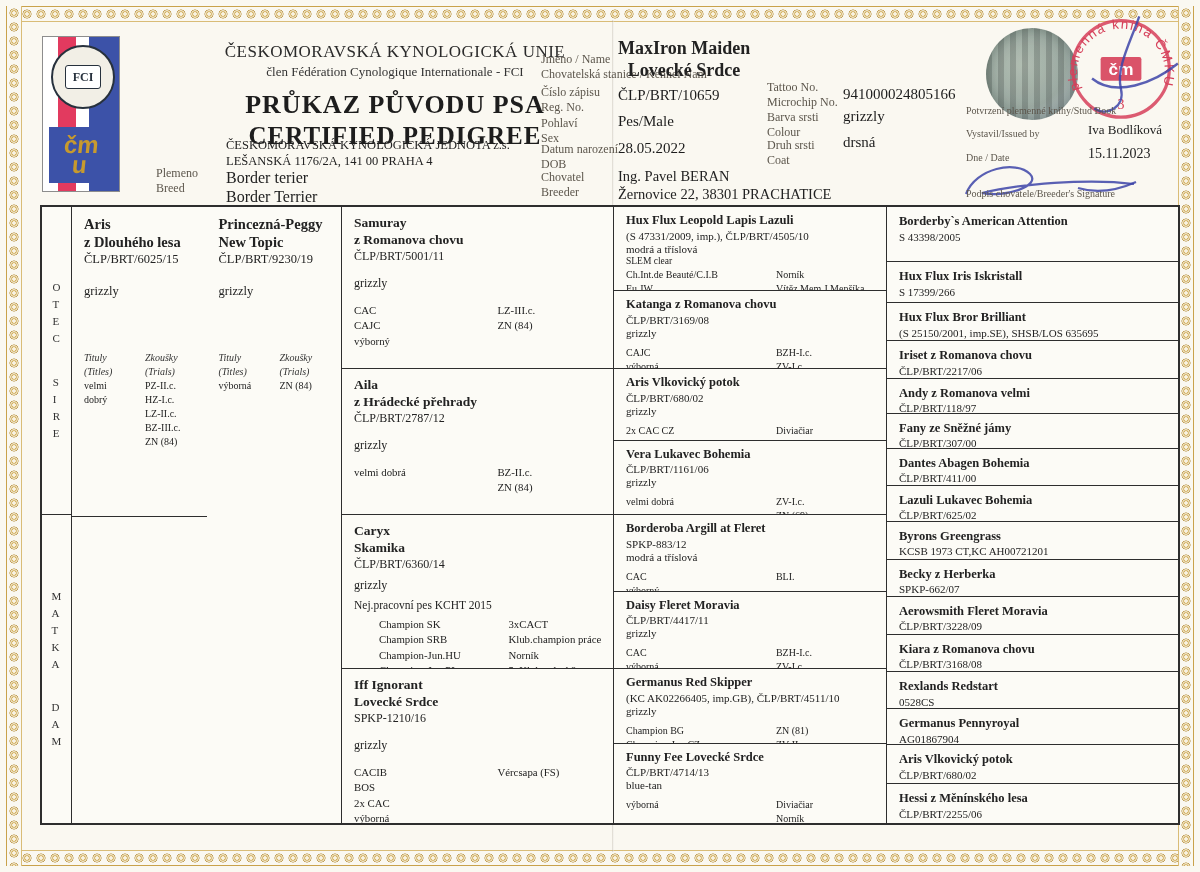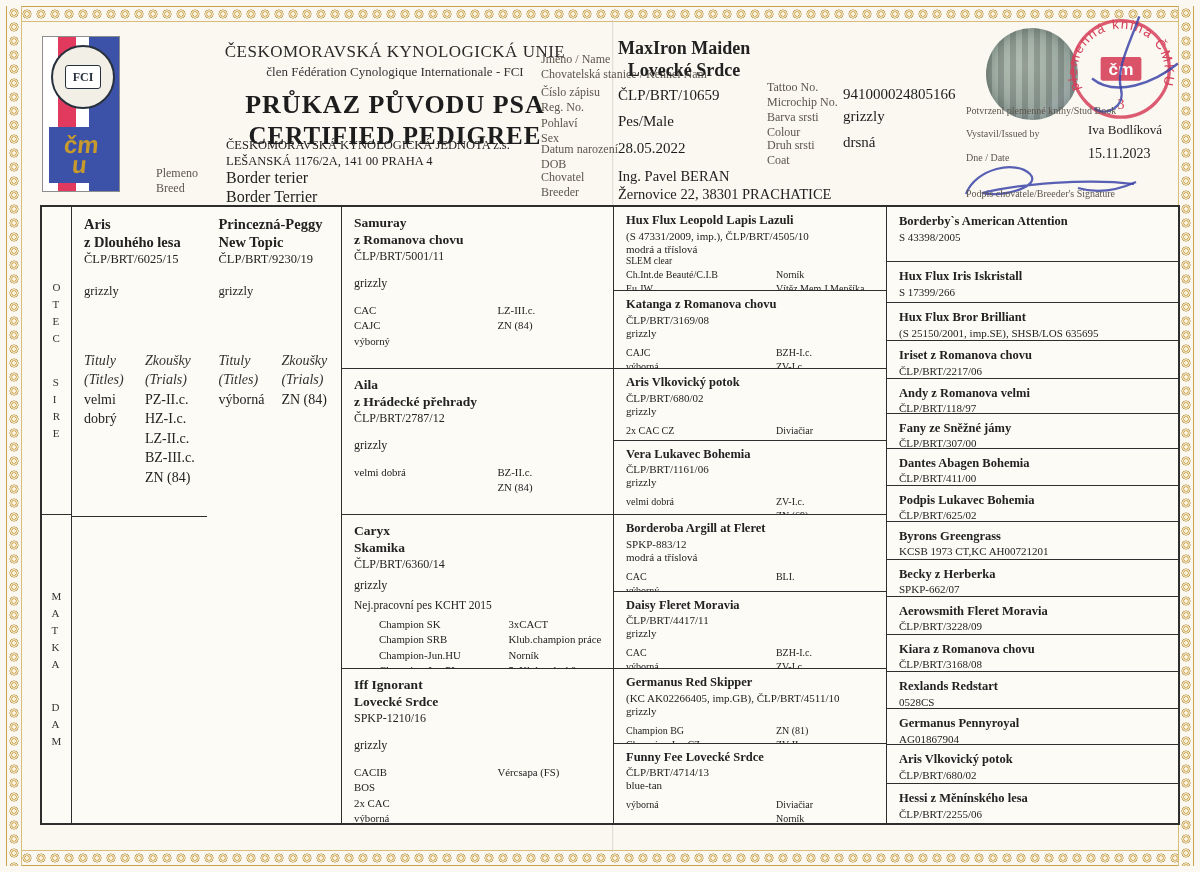--- a/index.html
+++ b/index.html
@@ -75,21 +75,21 @@
   .nm  { font-weight:bold; line-height:1.25; }
   .rg  { line-height:1.3; }
   .clr { margin-top:16px; }
   .note { margin-top:10px; }
   .note:empty { display:none; }
   .ttl-row { display:flex;gap:9px; }
   .ttl-col { line-height:1.4; }
   .ital { font-style:italic; color:#333; }
 
   .parent .nm { font-size:14.5px; } .parent .rg { font-size:12.5px; } .parent .clr { font-size:12.5px; }
-  .parent .ttl-row { margin-top:52px; font-size:14px; }
+  .parent .ttl-row { margin-top:52px; font-size:10px; }
   .parent .ttl-col:first-child { width:46%; } .parent .ttl-col:last-child { width:54%; padding-left:8px; }
 
   .c2 .nm { font-size:13.5px; } .c2 .rg { font-size:12px; } .c2 .clr { margin-top:12px; font-size:12px; }
   .c2 .note { font-size:11.5px; margin-top:12px; }
   .c2 .ttl-row { margin-top:12px; font-size:10.8px; }
   .c2 .ttl-col:first-child { width:56%; } .c2 .ttl-col:last-child { width:44%; }
 
   .c3 .cell { padding:6px 8px 2px 12px; }
   .c3 .nm { font-size:12.5px; } .c3 .rg { font-size:11px; } .c3 .clr { margin-top:0; font-size:11px; }
   .c3 .note { font-size:9.5px; margin-top:1px; }
@@ -436,21 +436,21 @@
       </div>
       <div class="cell" style="height:36px;">
         <div class="nm">Fany ze Sněžné jámy</div>
         <div class="rg">ČLP/BRT/307/00</div>
       </div>
       <div class="cell" style="height:38px;">
         <div class="nm">Dantes Abagen Bohemia</div>
         <div class="rg">ČLP/BRT/411/00</div>
       </div>
       <div class="cell" style="height:37px;">
-        <div class="nm">Podpis Lukavec Bohemia</div>
+        <div class="nm">Lazuli Lukavec Bohemia</div>
         <div class="rg">ČLP/BRT/625/02</div>
       </div>
       <div class="cell" style="height:39px;">
         <div class="nm">Byrons Greengrass</div>
         <div class="rg">KCSB 1973 CT,KC AH00721201</div>
       </div>
       <div class="cell" style="height:38px;">
         <div class="nm">Becky z Herberka</div>
         <div class="rg">SPKP-662/07</div>
       </div>

